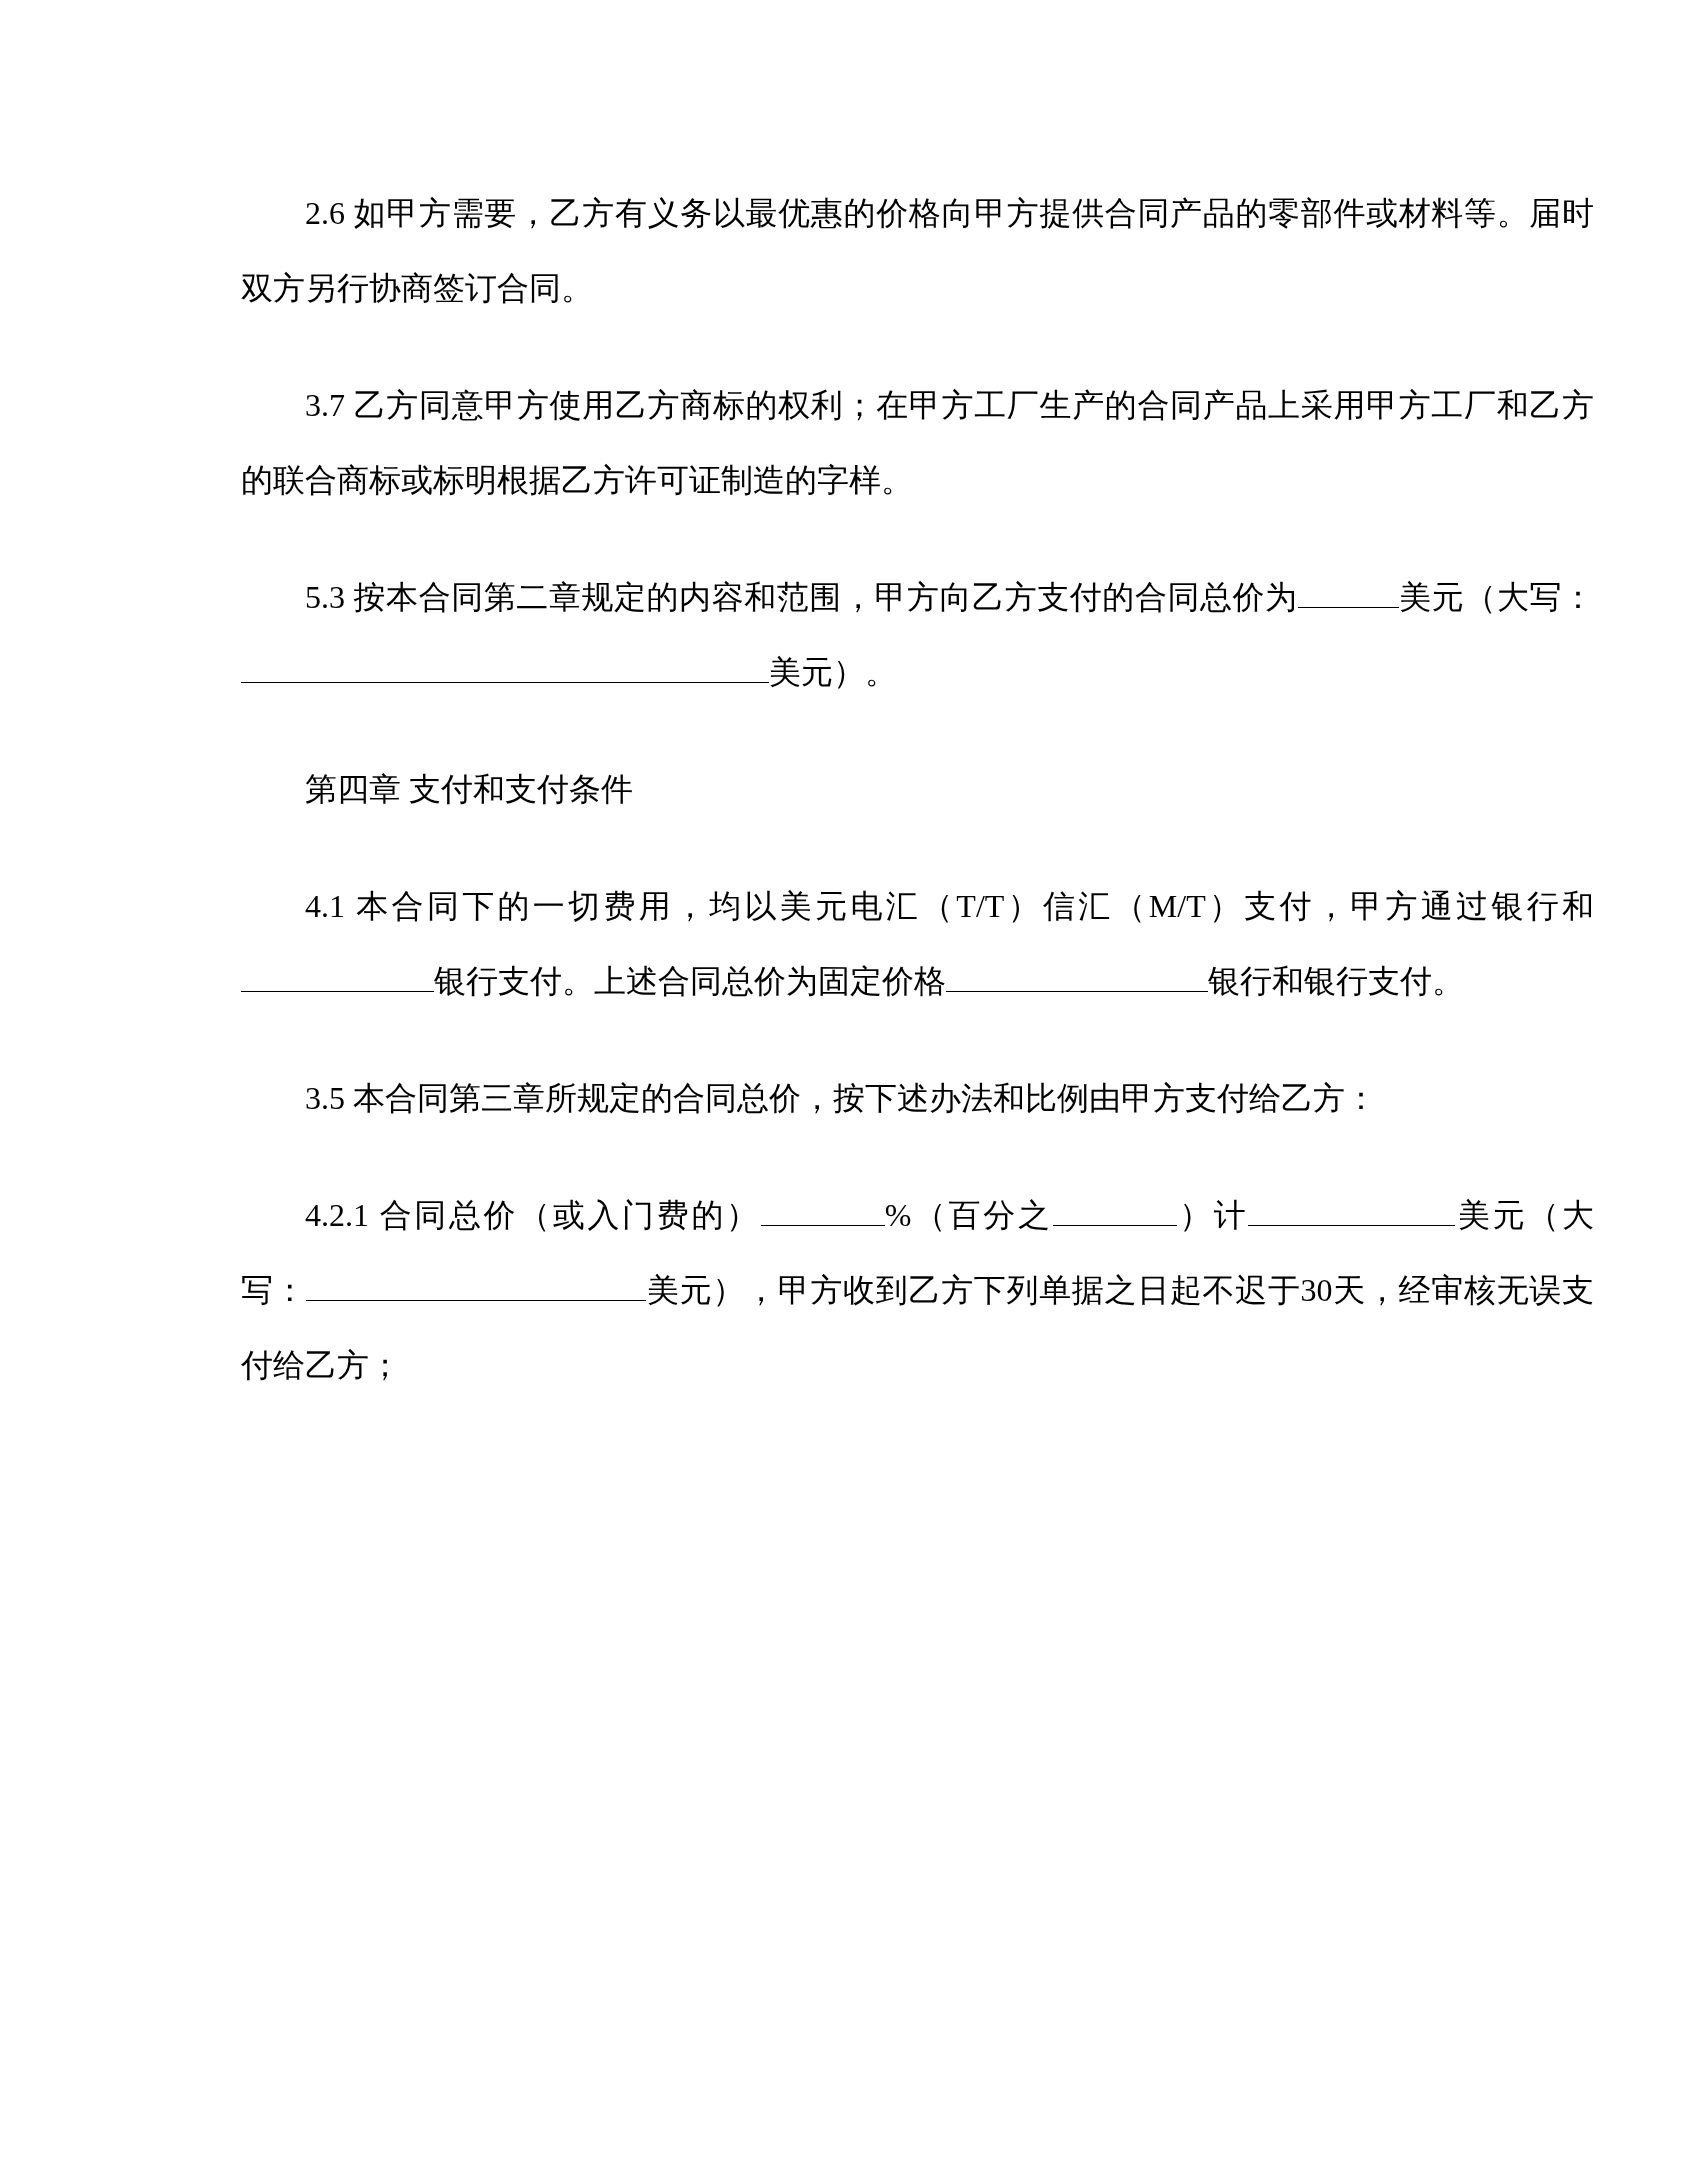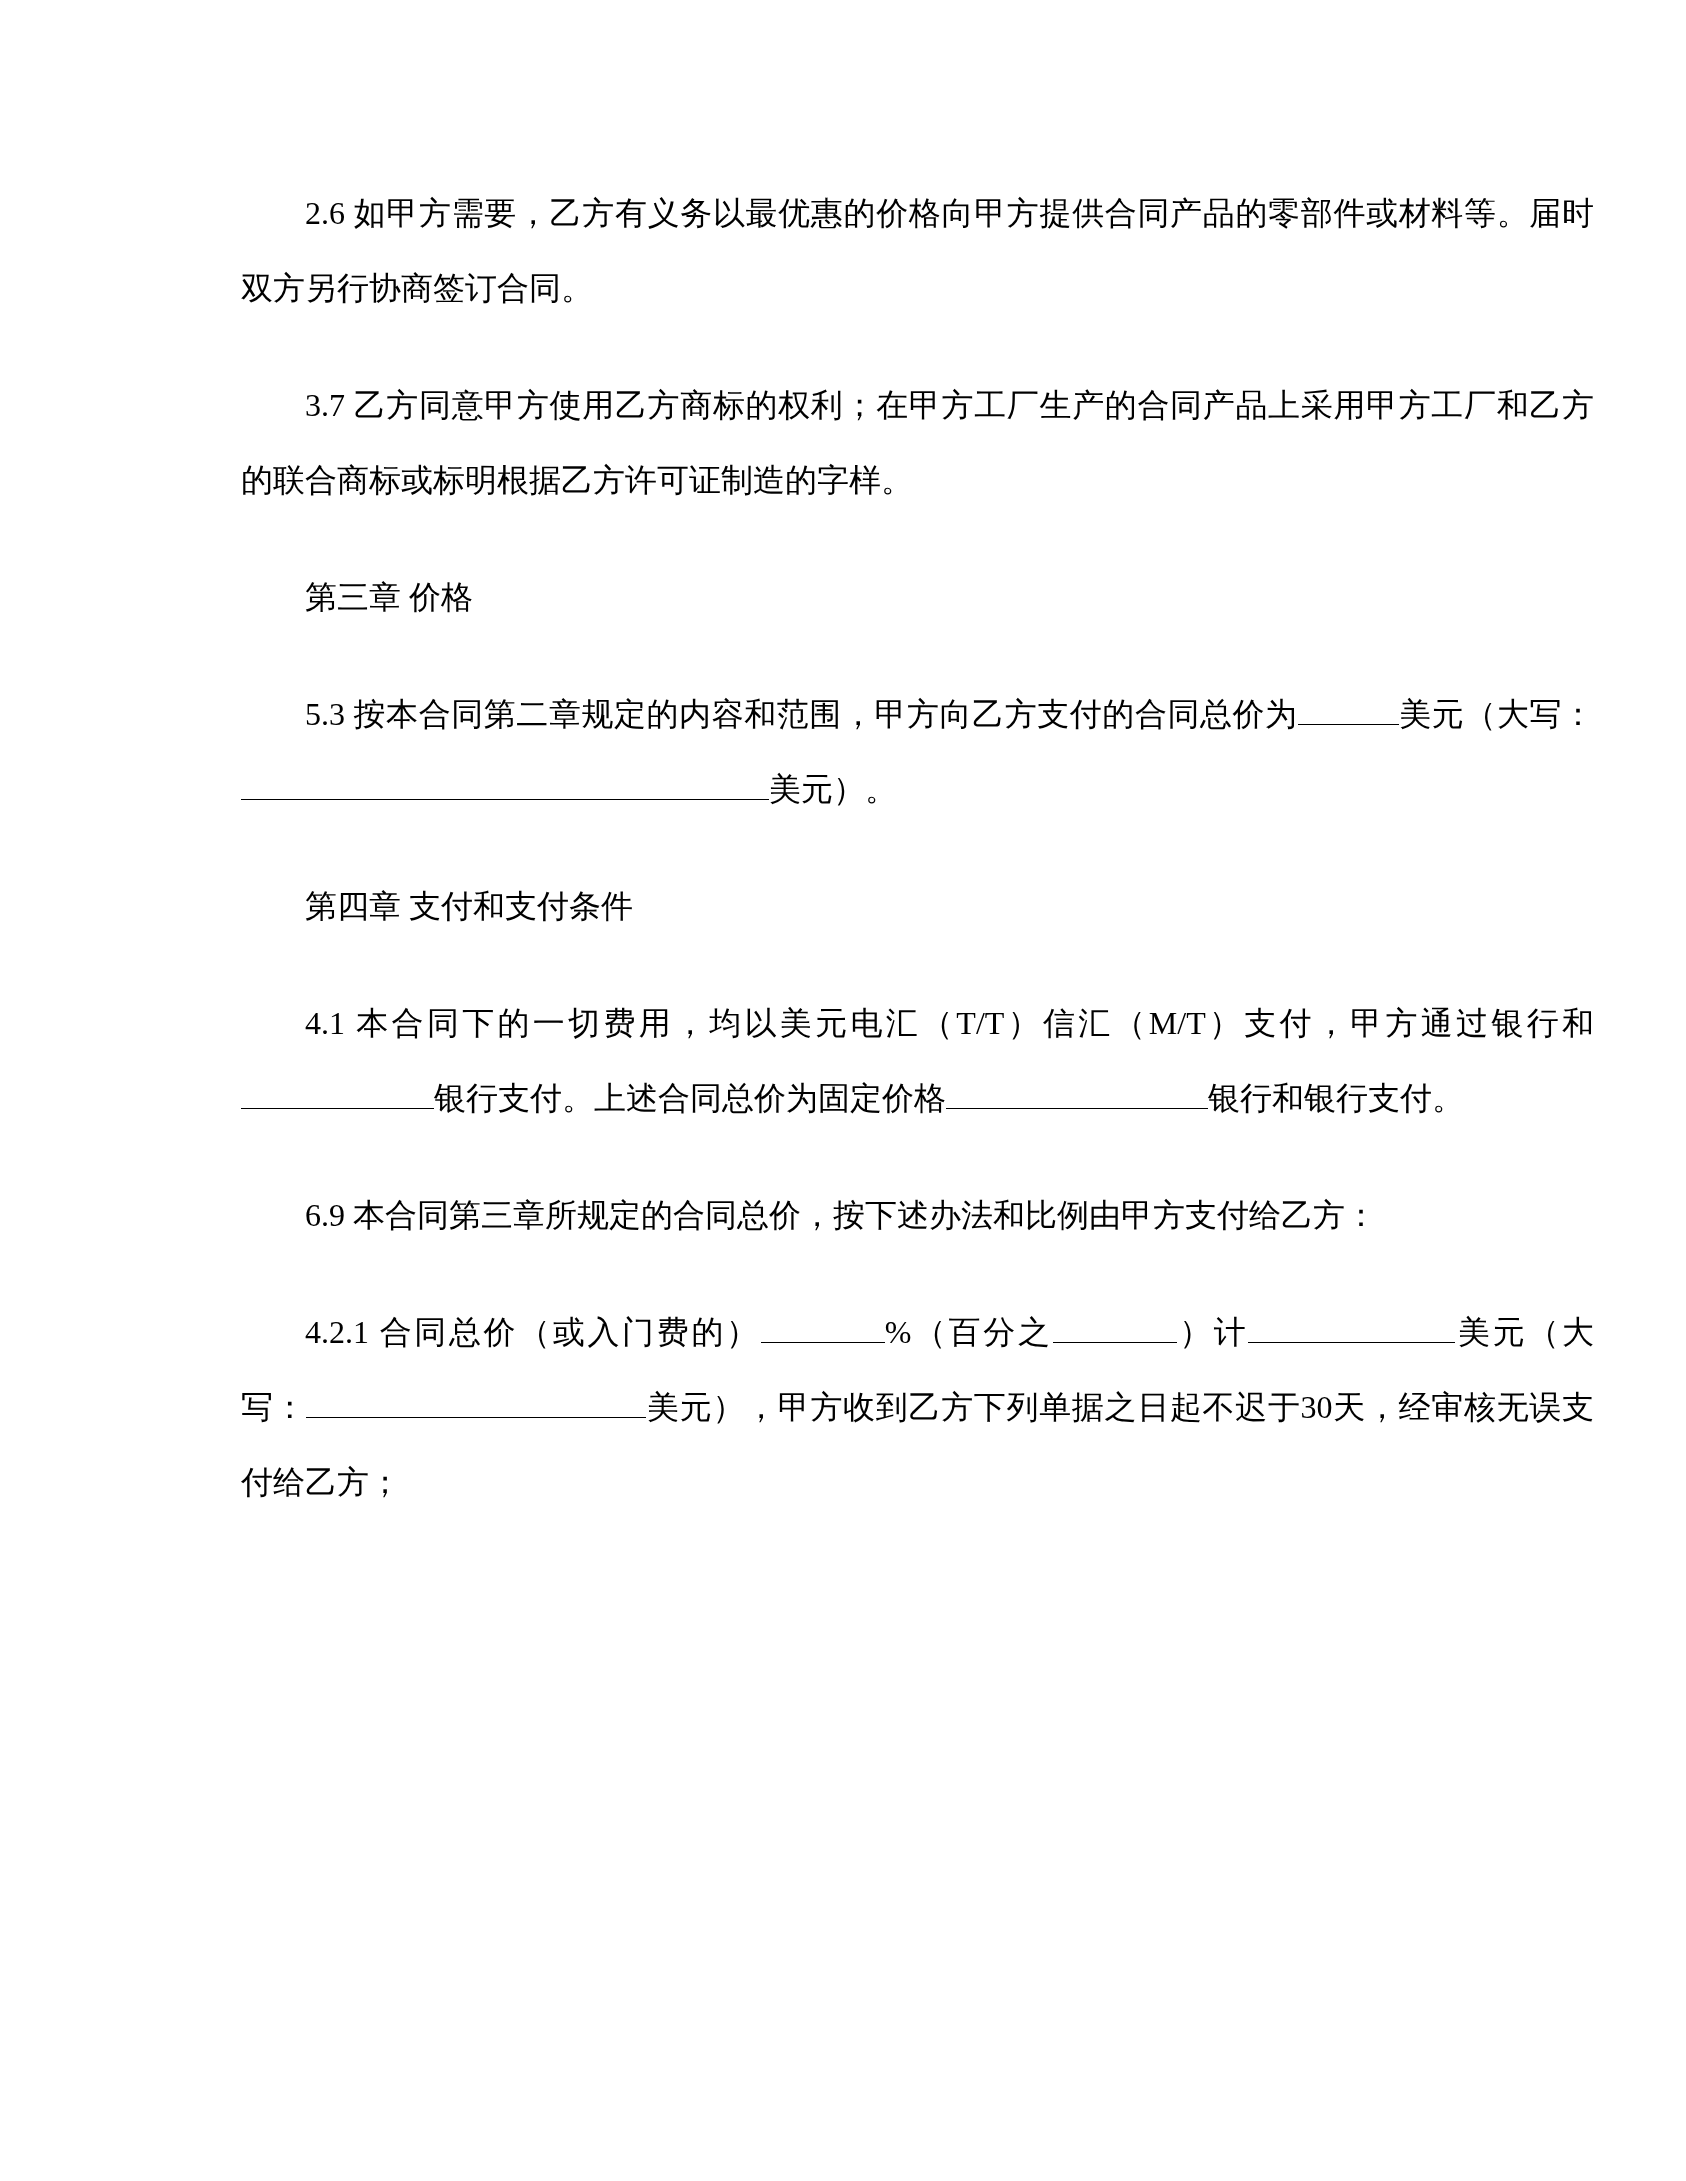--- a/index.html
+++ b/index.html
@@ -36,21 +36,20 @@
     vertical-align: baseline;
   }
 </style>
 </head>
 <body>
 
 <div class="page">
   <div>
       <p class="para"><span>2.6 如甲方需要，乙方有义务以最优惠的价格向甲方提供合同产品的零部件或材料等。届时双方另行协商签订合同。</span></p>
       <p class="para"><span>3.7 乙方同意甲方使用乙方商标的权利；在甲方工厂生产的合同产品上采用甲方工厂和乙方的联合商标或标明根据乙方许可证制造的字样。</span></p>
-      <p class="para"><span>第三章 价格</span></p>
       <p class="para"><span>5.3 按本合同第二章规定的内容和范围，甲方向乙方支付的合同总价为</span><span class="blank" style="width: 101px;"></span><span>美元（大写：</span><span class="blank" style="width: 528px;"></span><span>美元）。</span></p>
       <p class="para"><span>第四章 支付和支付条件</span></p>
       <p class="para"><span>4.1 本合同下的一切费用，均以美元电汇（T/T）信汇（M/T）支付，甲方通过银行和</span><span class="blank" style="width: 193px;"></span><span>银行支付。上述合同总价为固定价格</span><span class="blank" style="width: 262px;"></span><span>银行和银行支付。</span></p>
-      <p class="para"><span>6.9 本合同第三章所规定的合同总价，按下述办法和比例由甲方支付给乙方：</span></p>
+      <p class="para"><span>3.5 本合同第三章所规定的合同总价，按下述办法和比例由甲方支付给乙方：</span></p>
       <p class="para"><span>4.2.1 合同总价（或入门费的）</span><span class="blank" style="width: 124px;"></span><span>%（百分之</span><span class="blank" style="width: 124px;"></span><span>）计</span><span class="blank" style="width: 207px;"></span><span>美元（大写：</span><span class="blank" style="width: 340px;"></span><span>美元），甲方收到乙方下列单据之日起不迟于30天，经审核无误支付给乙方；</span></p>
     </div>
 </div>
 
 
 </body></html>

